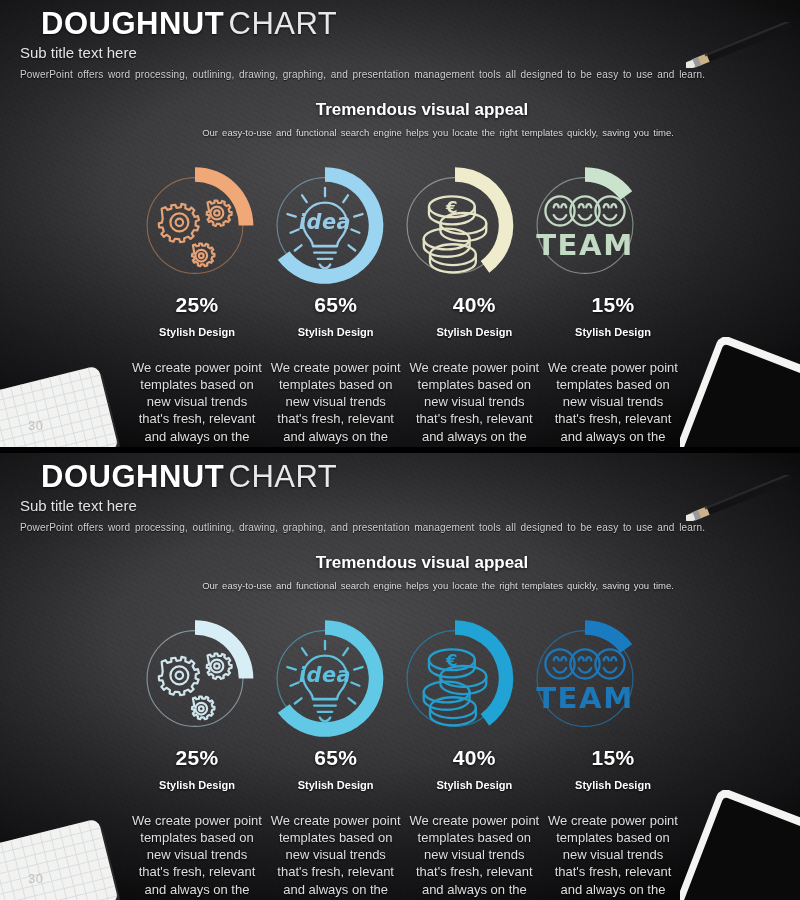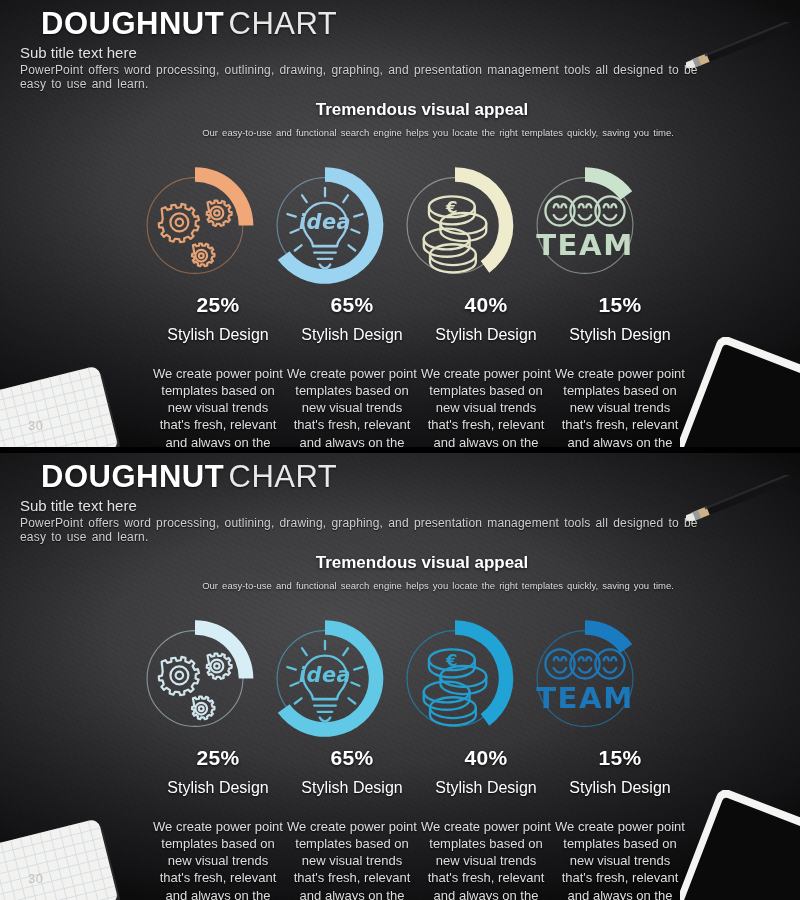--- a/index.html
+++ b/index.html
@@ -72,22 +72,22 @@
     letter-spacing: .5px;
     text-shadow: 0 1px 2px rgba(0,0,0,.7);
   }
   .subtitle {
     margin-top: 5px;
     font-size: 15px;
     color: #e2e2e2;
     text-shadow: 0 1px 2px rgba(0,0,0,.7);
   }
   .lede {
-    margin-top: 2px;
-    font-size: 12px;
+    margin-top: 8px;
+    font-size: 10px;
     color: #cfcfcf;
     letter-spacing: .18px;
     word-spacing: 1.6px;
     text-shadow: 0 1px 1px rgba(0,0,0,.8);
   }
 
   
   .section { position: absolute; left: 0; top: 100px; width: 800px; text-align: center; padding-left: 44px; }
   .section-title {
     font-size: 17px; font-weight: bold; color: #ffffff;
@@ -115,36 +115,36 @@
   .donut-wrap {
     position: relative;
     width: 130px;
     height: 125px;
   }
   .donut-wrap svg { display: block; width: 130px; height: 125px; overflow: visible; }
 
   
   .stats {
     position: absolute;
-    left: 137px;
+    left: 130px;
     top: 293px;
     width: 550px;
     display: flex;
-    justify-content: flex-end;
+    justify-content: space-between;
   }
   .stat-col { width: 134px; text-align: center; }
 
   .pct {
     font-size: 21px; font-weight: bold; color: #ffffff;
     text-shadow: 0 1px 3px rgba(0,0,0,.85);
     letter-spacing: .3px;
   }
   .stat-label {
     margin-top: 9px;
-    font-size: 16px; font-weight: normal; color: #ffffff;
+    font-size: 11px; font-weight: bold; color: #ffffff;
     text-shadow: 0 1px 2px rgba(0,0,0,.85);
   }
   .stat-body {
     margin-top: 21px;
     font-size: 13px;
     line-height: 1.32;
     color: #dedede;
     text-shadow: 0 1px 2px rgba(0,0,0,.85);
   }
 

